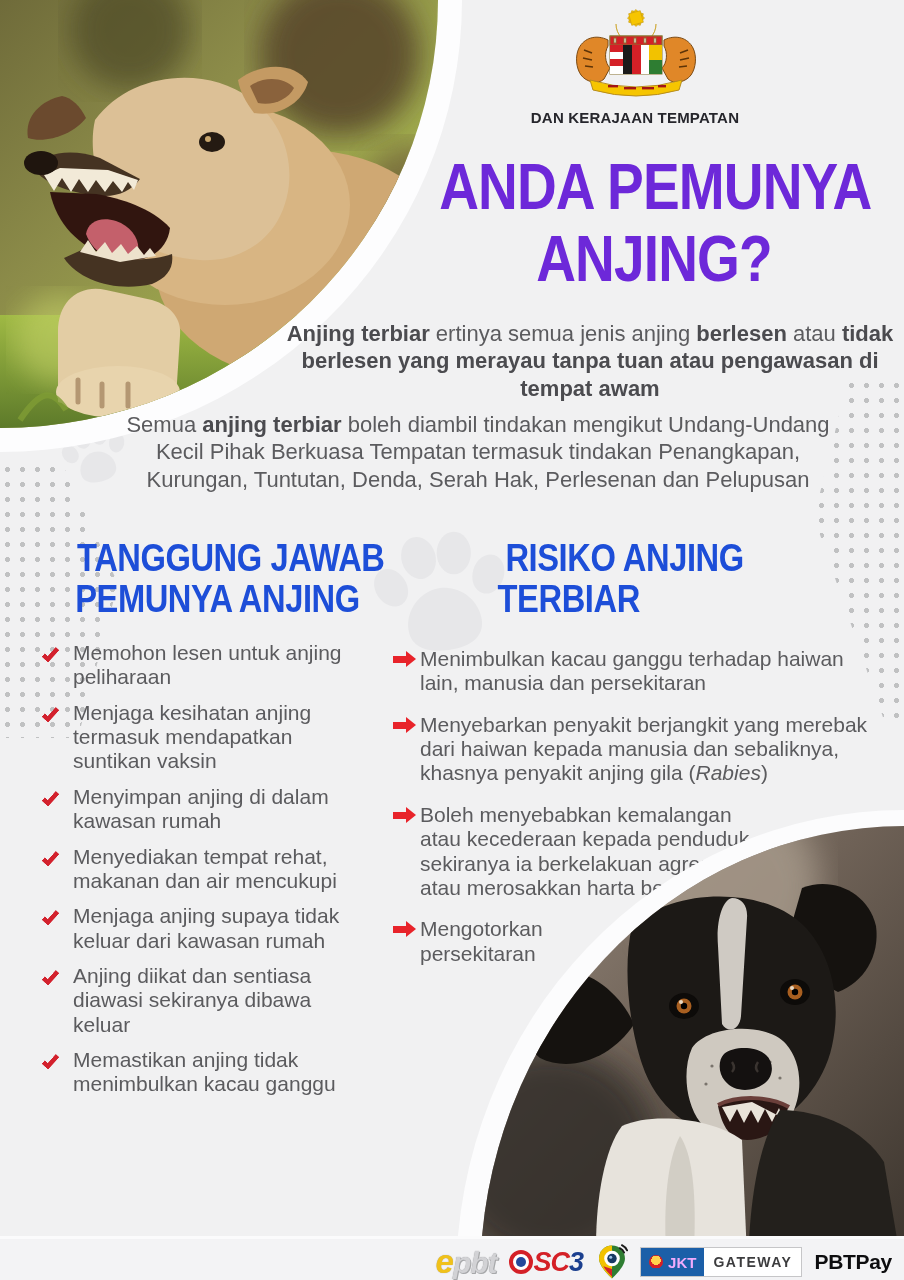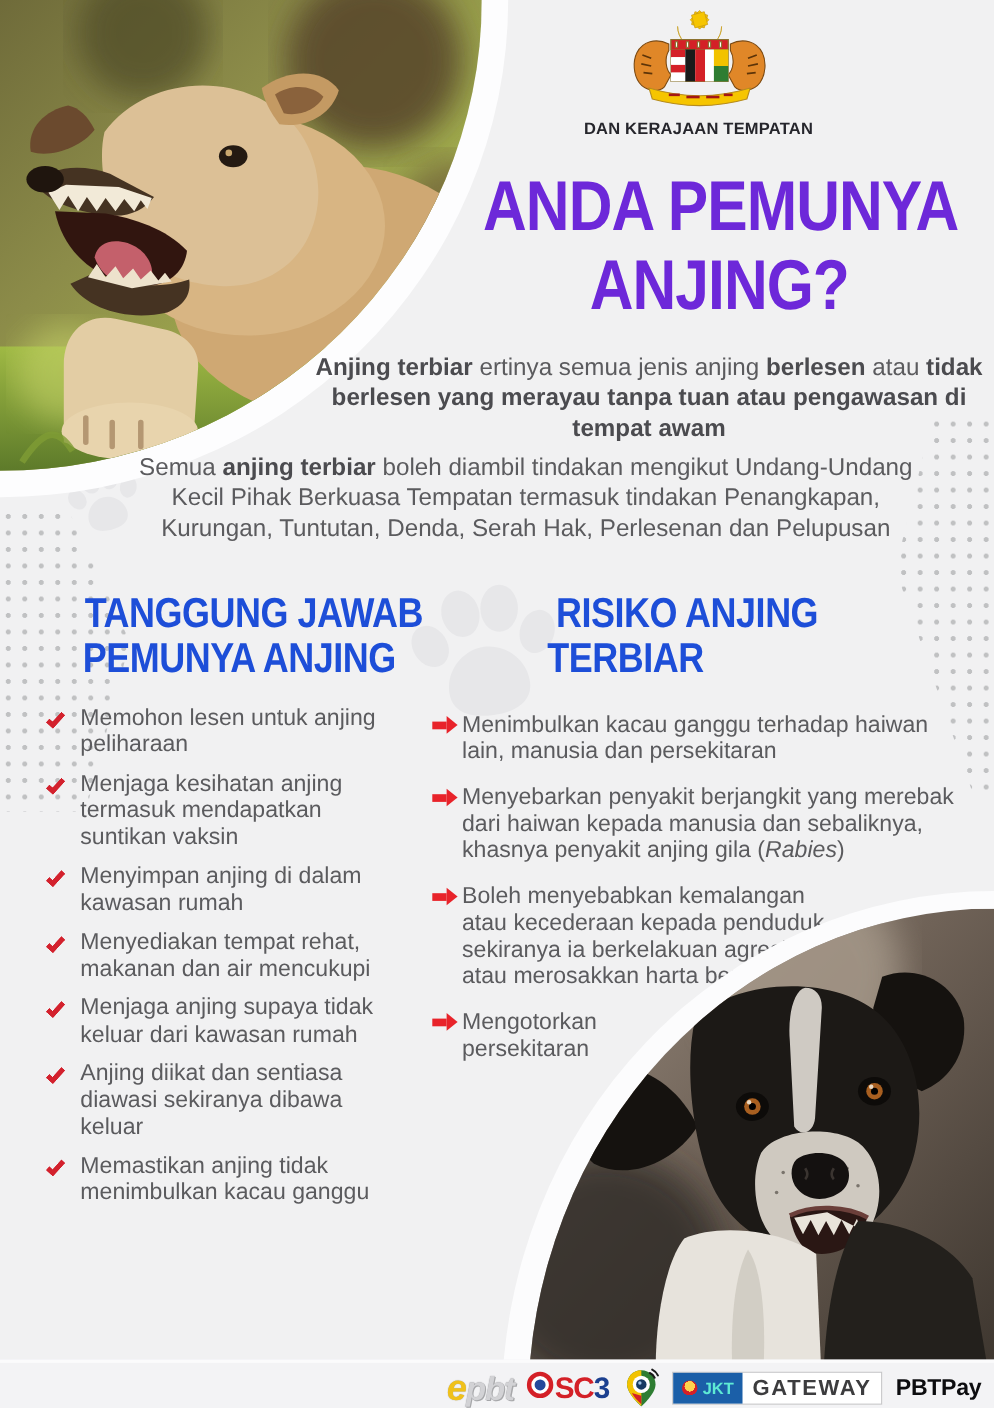--- a/index.html
+++ b/index.html
@@ -71,33 +71,33 @@
   .ig{width:38px;height:38px;border-radius:9px;position:relative;
     background:radial-gradient(circle at 28% 115%,#ffd776 0 12%,#f2a93b 28%,#e1306c 58%,#8a3ab9 90%);}
   .ig::before{content:"";position:absolute;inset:6px;border:2.5px solid #fff;border-radius:8px;}
   .ig::after{content:"";position:absolute;left:13px;top:13px;width:12px;height:12px;
     border:2.5px solid #fff;border-radius:50%;}
   .ig .dot{position:absolute;right:8px;top:7px;width:3.5px;height:3.5px;border-radius:50%;background:#fff;}
   .dept{font-size:17px;font-weight:800;color:#161618;letter-spacing:.3px;margin-left:6px;}
   .epbt{font-style:italic;font-weight:900;letter-spacing:-1px;display:flex;align-items:baseline;}
   .epbt .e{color:#f0c11a;font-size:33px;text-shadow:0 0 1px #9fa0a3;}
   .epbt .rest{color:#d2d2d5;font-size:30px;text-shadow:0 0 1px #8f9093,1px 1px 0 #aaabad;}
-  .osc{display:flex;align-items:flex-start;font-weight:900;}
+  .osc{display:flex;align-items:center;font-style:italic;font-weight:900;}
   .osc-o{width:24px;height:24px;border-radius:50%;border:4px solid #d42027;background:#fff;
     display:flex;align-items:center;justify-content:center;margin-right:1px;}
   .osc-o i{width:10px;height:10px;border-radius:50%;background:#24489b;display:block;}
   .osc-sc{color:#d42027;font-size:27px;letter-spacing:-1px;}
   .osc-3{color:#1b3f8f;font-size:27px;}
   .jkt-badge{display:flex;align-items:stretch;height:30px;border:1px solid #c6c6c8;background:#fff;}
-  .jkt-blue{background:#1b5fa8;color:#5eead4;display:flex;align-items:center;gap:5px;
+  .jkt-blue{background:#1b5fa8;color:#f0abfc;display:flex;align-items:center;gap:5px;
     padding:0 8px;font-weight:800;font-size:15px;}
   .jkt-crest{width:14px;height:14px;border-radius:50%;flex:none;
     background:radial-gradient(circle at 50% 38%,#ffd34d 0 42%,#d42027 43% 72%,#1b5fa8 73%);}
   .gateway{display:flex;align-items:center;padding:0 9px;color:#3c3c3e;font-weight:800;
-    letter-spacing:1.5px;font-size:20px;}
+    letter-spacing:1.5px;font-size:14px;}
   .pbtpay{font-weight:900;color:#0d0d0f;font-size:21px;letter-spacing:-.3px;}
 </style>
 </head>
 <body>
 
 <div id="poster">
 
   <div class="abs dots dots-left"></div>
   <div class="abs dots dots-right"></div>
 

